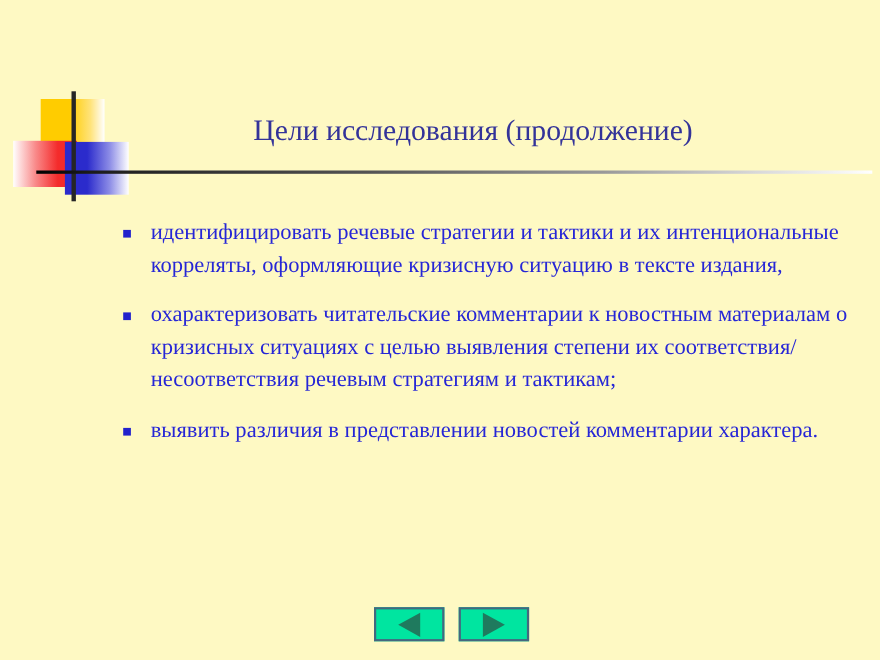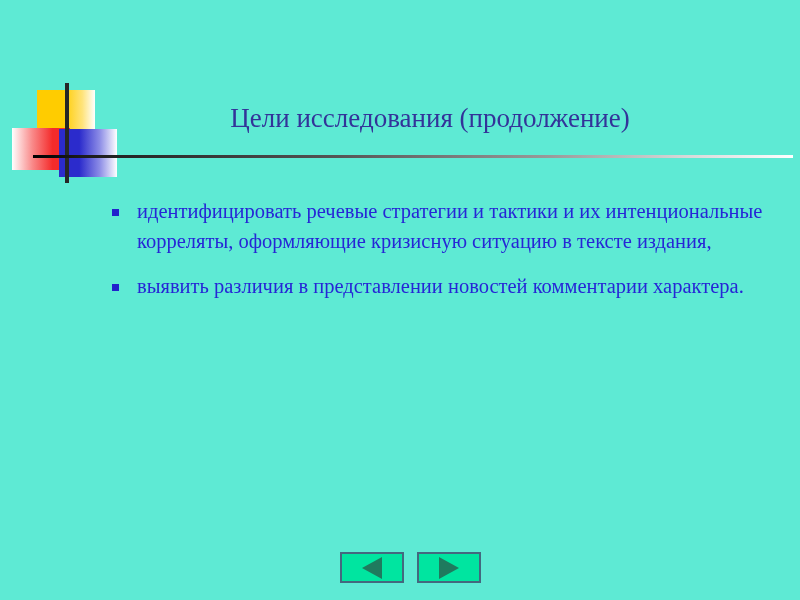--- a/index.html
+++ b/index.html
@@ -5,21 +5,21 @@
   html, body {
     margin: 0;
     padding: 0;
     background: #ffffff;
   }
 
   #slide {
     position: relative;
     width: 800px;
     height: 600px;
-    background: #5eead4;
+    background: #fef9c3;
     overflow: hidden;
     font-family: "Liberation Serif", "DejaVu Serif", serif;
   }
 
   
   #deco {
     position: absolute;
     left: 0;
     top: 0;
     width: 140px;
@@ -171,20 +171,26 @@
 
   <div id="body">
 
     <div class="bullet-row">
       <div class="bullet-marker">
         <span class="bullet-square"></span>
       </div>
       <div class="bullet-text">идентифицировать речевые стратегии и тактики и их интенциональные корреляты, оформляющие кризисную ситуацию в тексте издания,</div>
     </div>
 
+    <div class="bullet-row">
+      <div class="bullet-marker">
+        <span class="bullet-square"></span>
+      </div>
+      <div class="bullet-text">охарактеризовать читательские комментарии к новостным материалам о кризисных ситуациях с целью выявления степени их соответствия/несоответствия речевым стратегиям и тактикам;</div>
+    </div>
 
     <div class="bullet-row">
       <div class="bullet-marker">
         <span class="bullet-square"></span>
       </div>
       <div class="bullet-text">выявить различия в представлении  новостей комментарии характера.</div>
     </div>
 
   </div>
 

